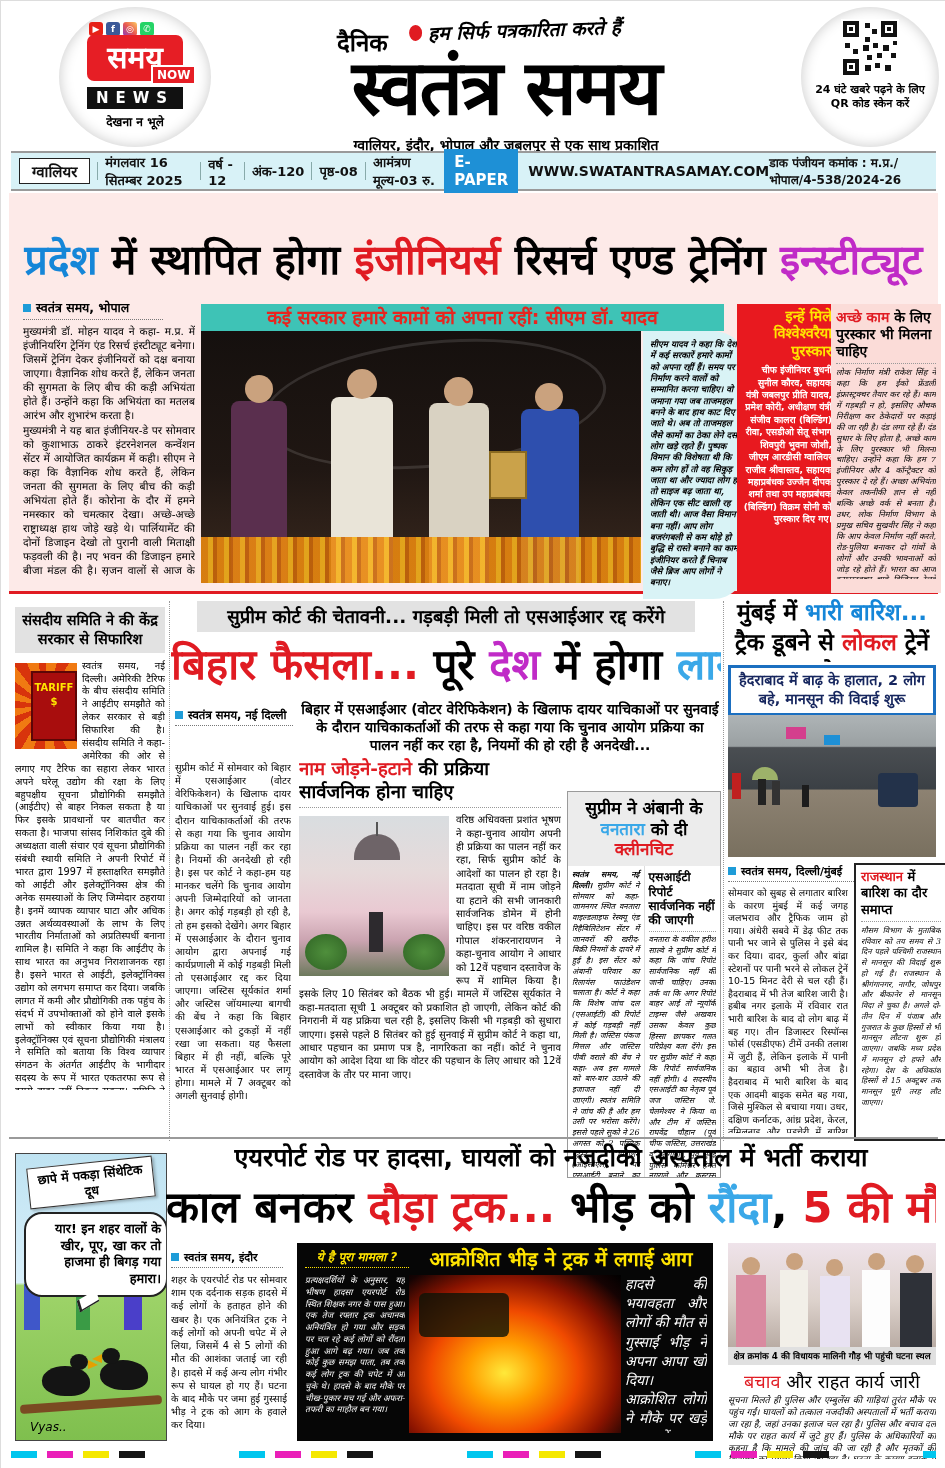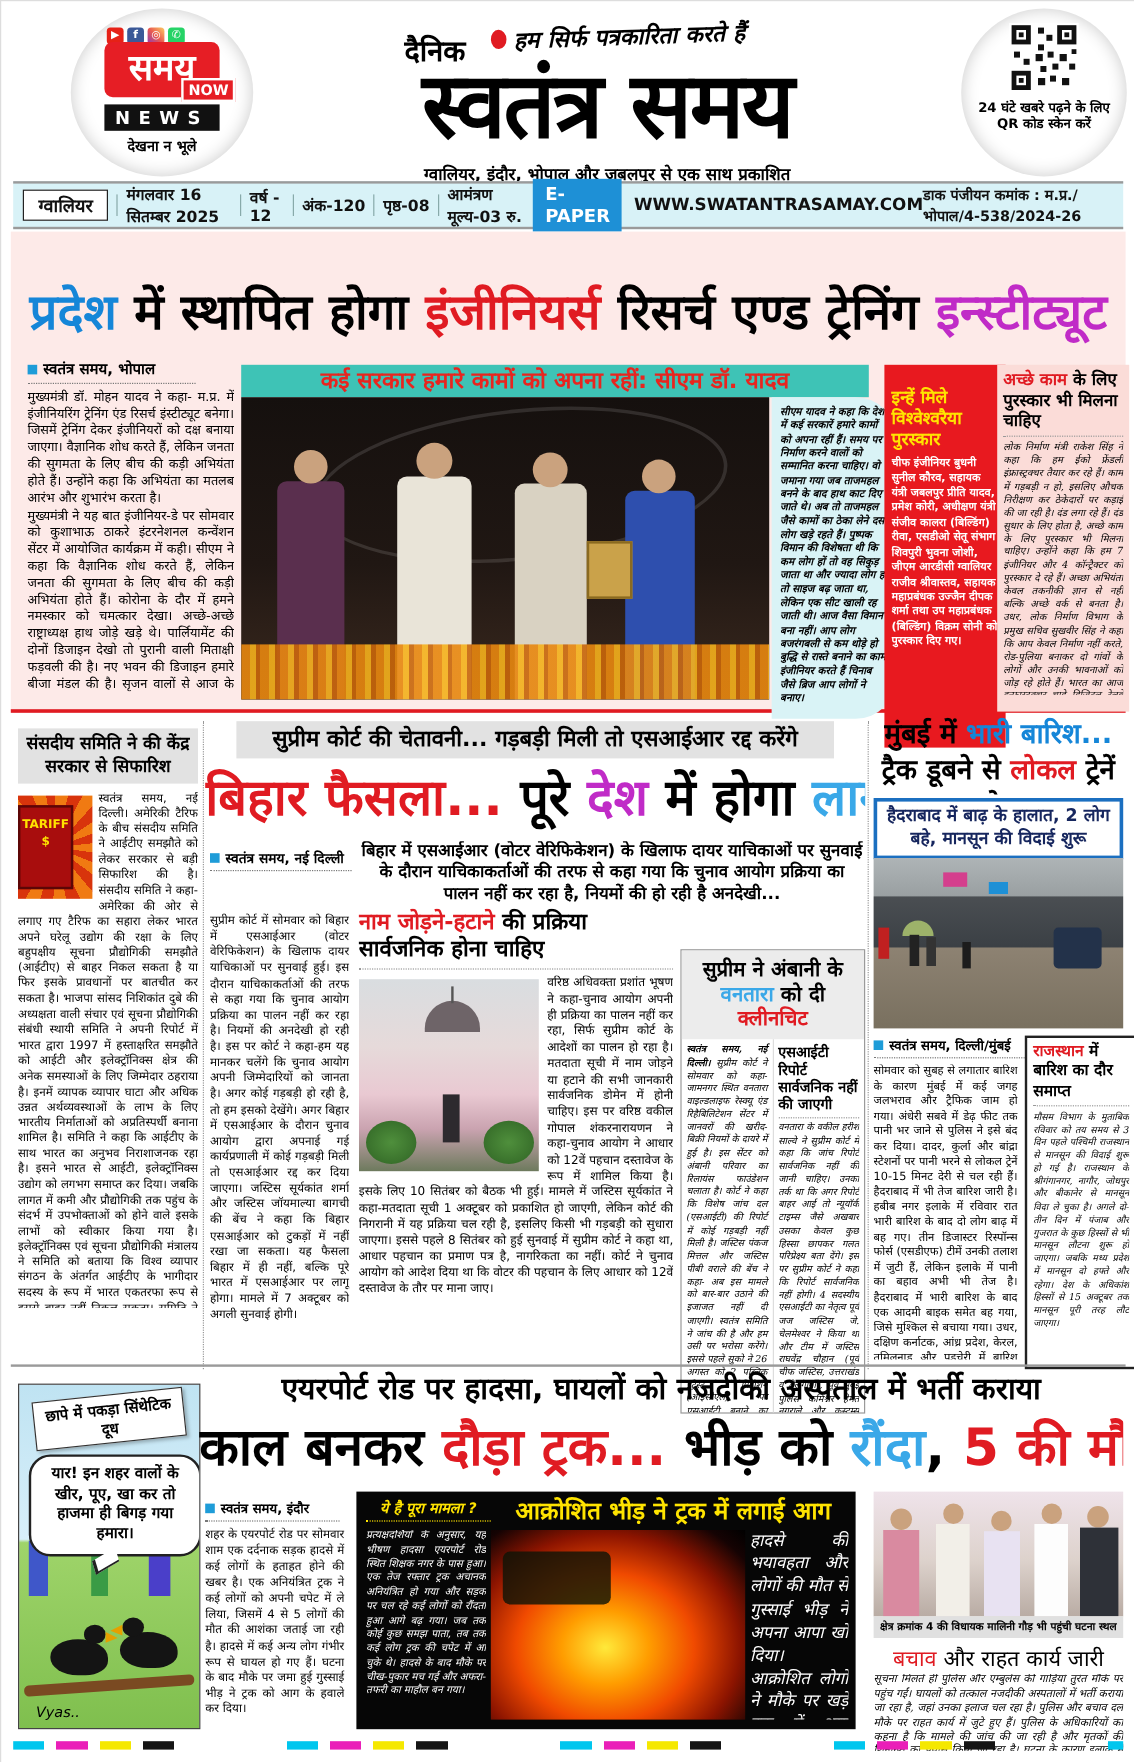--- a/index.html
+++ b/index.html
@@ -61,21 +61,21 @@
   .crow.l:before{right:2px;} .crow.l:after{right:-8px;border-left:10px solid #e5a000;}
   .crow.r:before{left:2px;}  .crow.r:after{left:-8px;border-right:10px solid #e5a000;}
   .branch{position:absolute;background:#7a4a22;border-radius:4px;}
   .regmarks{background:repeating-linear-gradient(90deg,
       #00c6ee 0 26px,rgba(0,0,0,0) 26px 36px,
       #ea1fb8 36px 62px,rgba(0,0,0,0) 62px 72px,
       #f5e800 72px 98px,rgba(0,0,0,0) 98px 108px,
       #151515 108px 134px,rgba(0,0,0,0) 134px 228px);}
   .tariffimg{float:left;width:62px;height:86px;margin:3px 5px 3px 0;
       background:repeating-conic-gradient(#f07a12 0 14deg,#d8340c 14deg 28deg);
-      display:flex;align-items:center;justify-content:flex-start;}
+      display:flex;align-items:center;justify-content:flex-end;}
   .tariffcard{background:#a80d0d;border:2px solid #5c0606;color:#ffe400;font-weight:900;
       width:42px;height:58px;text-align:center;font-size:10px;line-height:1.4;padding-top:8px;}
   .vsep{border-left:1px dotted #999;width:0;}
   .hrule{border-top:2px solid #9a9a9a;height:0;}
 </style>
 </head>
 <body>
 
 <div id="page">
 
@@ -179,21 +179,21 @@
       <div class="abs person" style="left:228px;top:72px;width:60px;height:180px;background:#d9d2c2;"></div>
       <div class="abs head-c" style="left:243px;top:46px;width:29px;height:29px;"></div>
       <div class="abs person" style="left:320px;top:78px;width:58px;height:174px;background:#2e4fae;"></div>
       <div class="abs head-c" style="left:334px;top:52px;width:28px;height:28px;"></div>
       <div class="abs" style="left:288px;top:120px;width:34px;height:44px;background:#caa24a;border:2px solid #8a6a20;"></div>
       <div class="abs garland" style="left:0;top:206px;width:440px;height:46px;"></div>
     </div>
 
     <div class="abs quotebox i clip" style="left:634px;top:138px;width:90px;height:252px;padding:8px 7px;font-size:8.6px;line-height:1.32;font-weight:600;font-family:'DejaVu Serif',serif;">सीएम यादव ने कहा कि देश में कई सरकारें हमारे कामों को अपना रहीं हैं। समय पर निर्माण करने वालों को सम्मानित करना चाहिए। वो जमाना गया जब ताजमहल बनने के बाद हाथ काट दिए जाते थे। अब तो ताजमहल जैसे कामों का ठेका लेने दस लोग खड़े रहते हैं। पुष्पक विमान की विशेषता थी कि कम लोग हों तो वह सिकुड़ जाता था और ज्यादा लोग हों तो साइज बढ़ जाता था, लेकिन एक सीट खाली रह जाती थी। आज वैसा विमान बना नहीं। आप लोग बजरंगबली से कम थोड़े हो बुद्धि से रास्ते बनाने का काम इंजीनियर करते हैं चिनाब जैसे ब्रिज आप लोगों ने बनाए।</div>
 
-    <div class="abs awardbox clip" style="left:728px;top:111px;width:89px;height:279px;padding:20px 6px;">
+    <div class="abs awardbox clip" style="left:728px;top:111px;width:89px;height:279px;padding:4px 6px;text-align:right;">
       <div style="color:#ffe400;font-size:14.5px;font-weight:900;line-height:1.2;">
         <span>इन्हें मिले</span><br><span>विश्वेश्वरैया पुरस्कार</span>
       </div>
       <div class="clip" style="font-size:9.2px;line-height:1.35;font-weight:700;margin-top:4px;height:210px;">चीफ इंजीनियर बुधनी सुनील कौरव, सहायक यंत्री जबलपुर प्रीति यादव, प्रमेश कोरी, अधीक्षण यंत्री संजीव कालरा (बिल्डिंग) रीवा, एसडीओ सेतू संभाग शिवपुरी भुवना जोशी, जीएम आरडीसी ग्वालियर राजीव श्रीवास्तव, सहायक महाप्रबंधक उज्जैन दीपक शर्मा तथा उप महाप्रबंधक (बिल्डिंग) विक्रम सोनी को पुरस्कार दिए गए।</div>
     </div>
 
     <div class="abs ministerbox clip" style="left:822px;top:111px;width:100px;height:279px;padding:5px 5px;">
       <div style="font-size:14px;font-weight:900;line-height:1.22;border-bottom:1px dotted #999;padding-bottom:3px;">
         <span class="c-red">अच्छे काम</span><span> के लिए पुरस्कार भी मिलना चाहिए</span>
       </div>
@@ -211,21 +211,21 @@
     </div>
   </div>
 
   <div class="abs vsep" style="left:168px;top:600px;height:540px;"></div>
 
   <div class="abs cartoon clip" style="left:14px;top:1152px;width:150px;height:286px;">
     <div class="abs" style="left:8px;top:130px;width:16px;height:46px;background:#3f57c9;"></div>
     <div class="abs" style="left:60px;top:140px;width:14px;height:36px;background:#3a9b45;"></div>
     <div class="abs" style="left:108px;top:126px;width:18px;height:50px;background:#4a3fc9;"></div>
     <div class="abs clipnote ctr" style="left:12px;top:8px;width:116px;padding:4px 4px;font-size:12.5px;font-weight:800;line-height:1.25;">छापे में पकड़ा सिंथेटिक दूध</div>
-    <div class="abs bubble ctr" style="left:8px;top:58px;width:130px;padding:7px 5px;font-size:12.8px;font-weight:700;line-height:1.3;">यार! इन शहर वालों के खीर, पूए, खा कर तो हाजमा ही बिगड़ गया हमारा।</div>
+    <div class="abs bubble ctr" style="left:8px;top:58px;width:130px;padding:7px 5px;font-size:12.8px;font-weight:700;line-height:1.3;text-align:right;">यार! इन शहर वालों के खीर, पूए, खा कर तो हाजमा ही बिगड़ गया हमारा।</div>
     <div class="branch" style="left:4px;top:246px;width:142px;height:9px;transform:rotate(-4deg);"></div>
     <div class="crow l" style="left:26px;top:212px;"></div>
     <div class="crow r" style="left:84px;top:206px;"></div>
     <div class="abs i" style="left:14px;bottom:6px;font-size:12px;">Vyas..</div>
   </div>
 
   <div class="abs graybox ctr nowrap clip" style="left:196px;top:600px;width:498px;height:31px;font-size:18.5px;font-weight:800;line-height:31px;">सुप्रीम कोर्ट की चेतावनी... गड़बड़ी मिली तो एसआईआर रद्द करेंगे</div>
 
   <div class="abs ctr nowrap clip" style="left:170px;top:634px;width:550px;height:62px;font-size:42px;font-weight:900;line-height:60px;">
     <span class="c-red">बिहार फैसला...</span><span> पूरे </span><span class="c-mag">देश</span><span> में होगा </span><span class="c-lblue">लागू</span>

